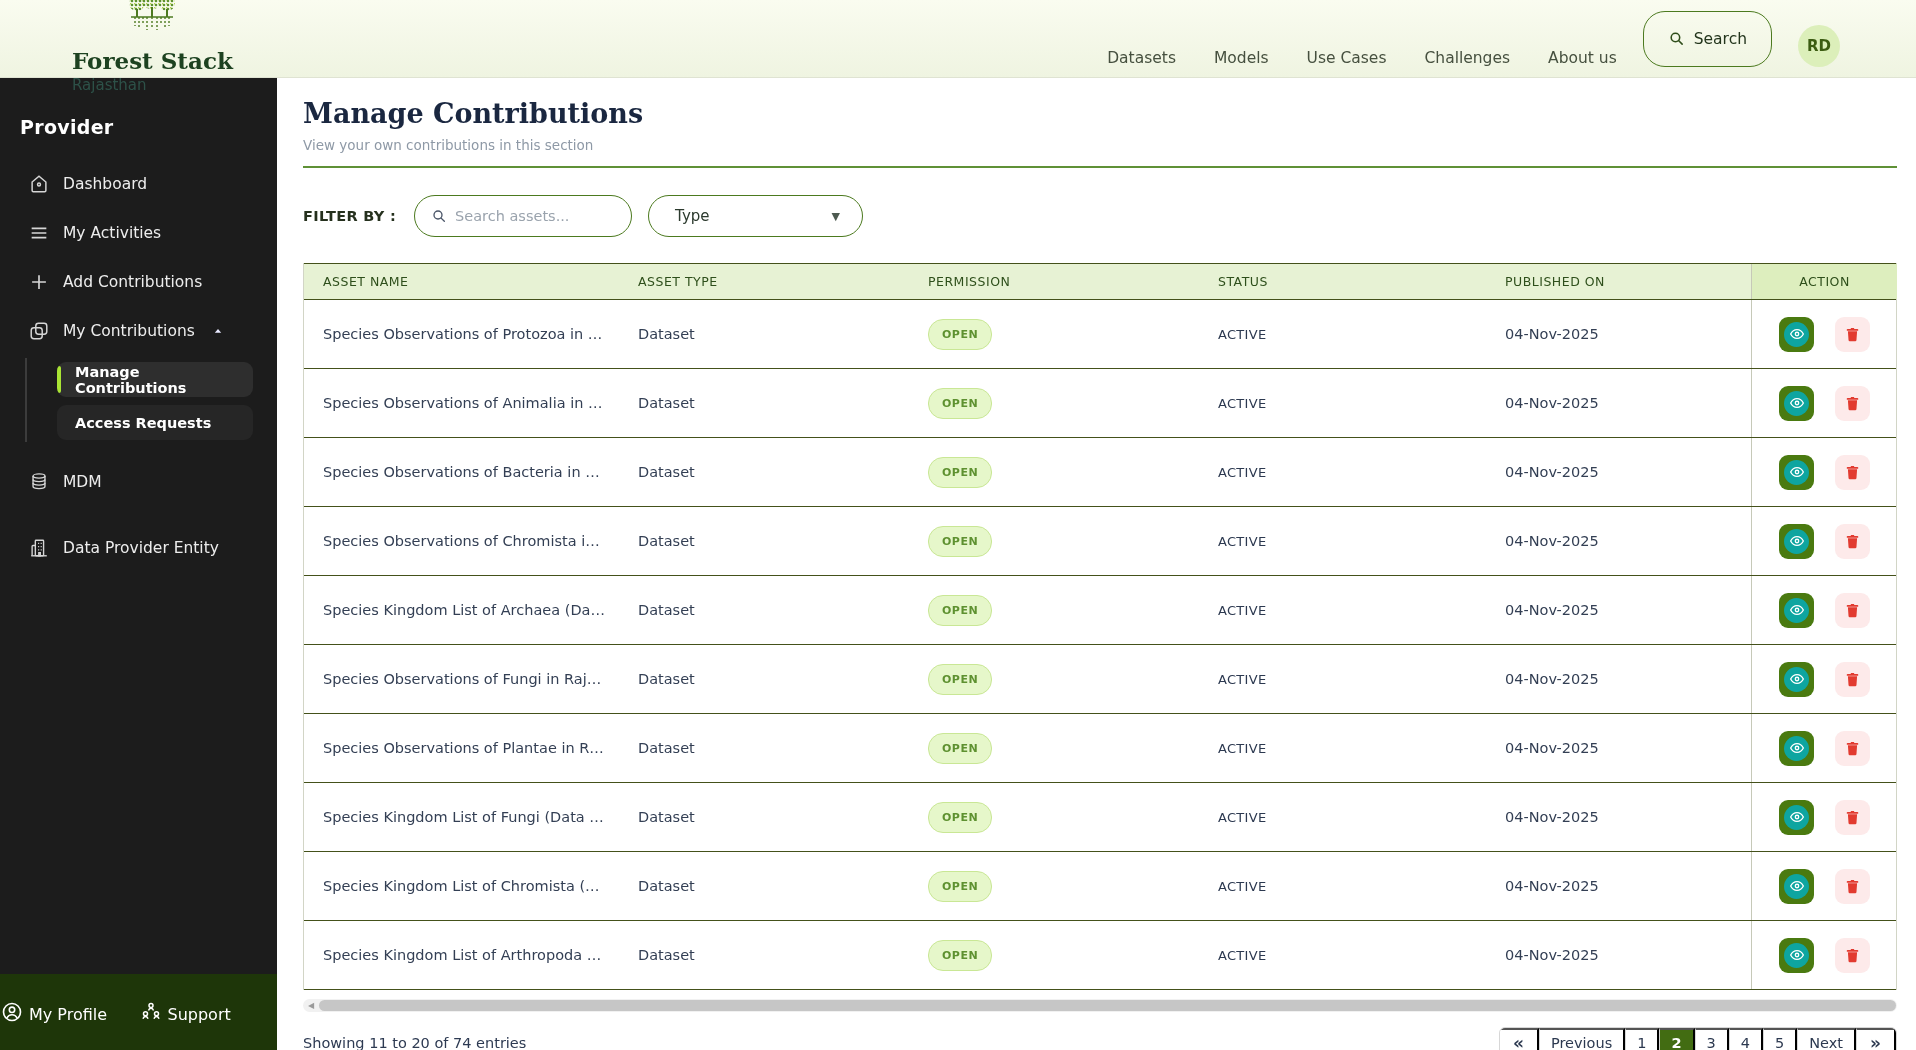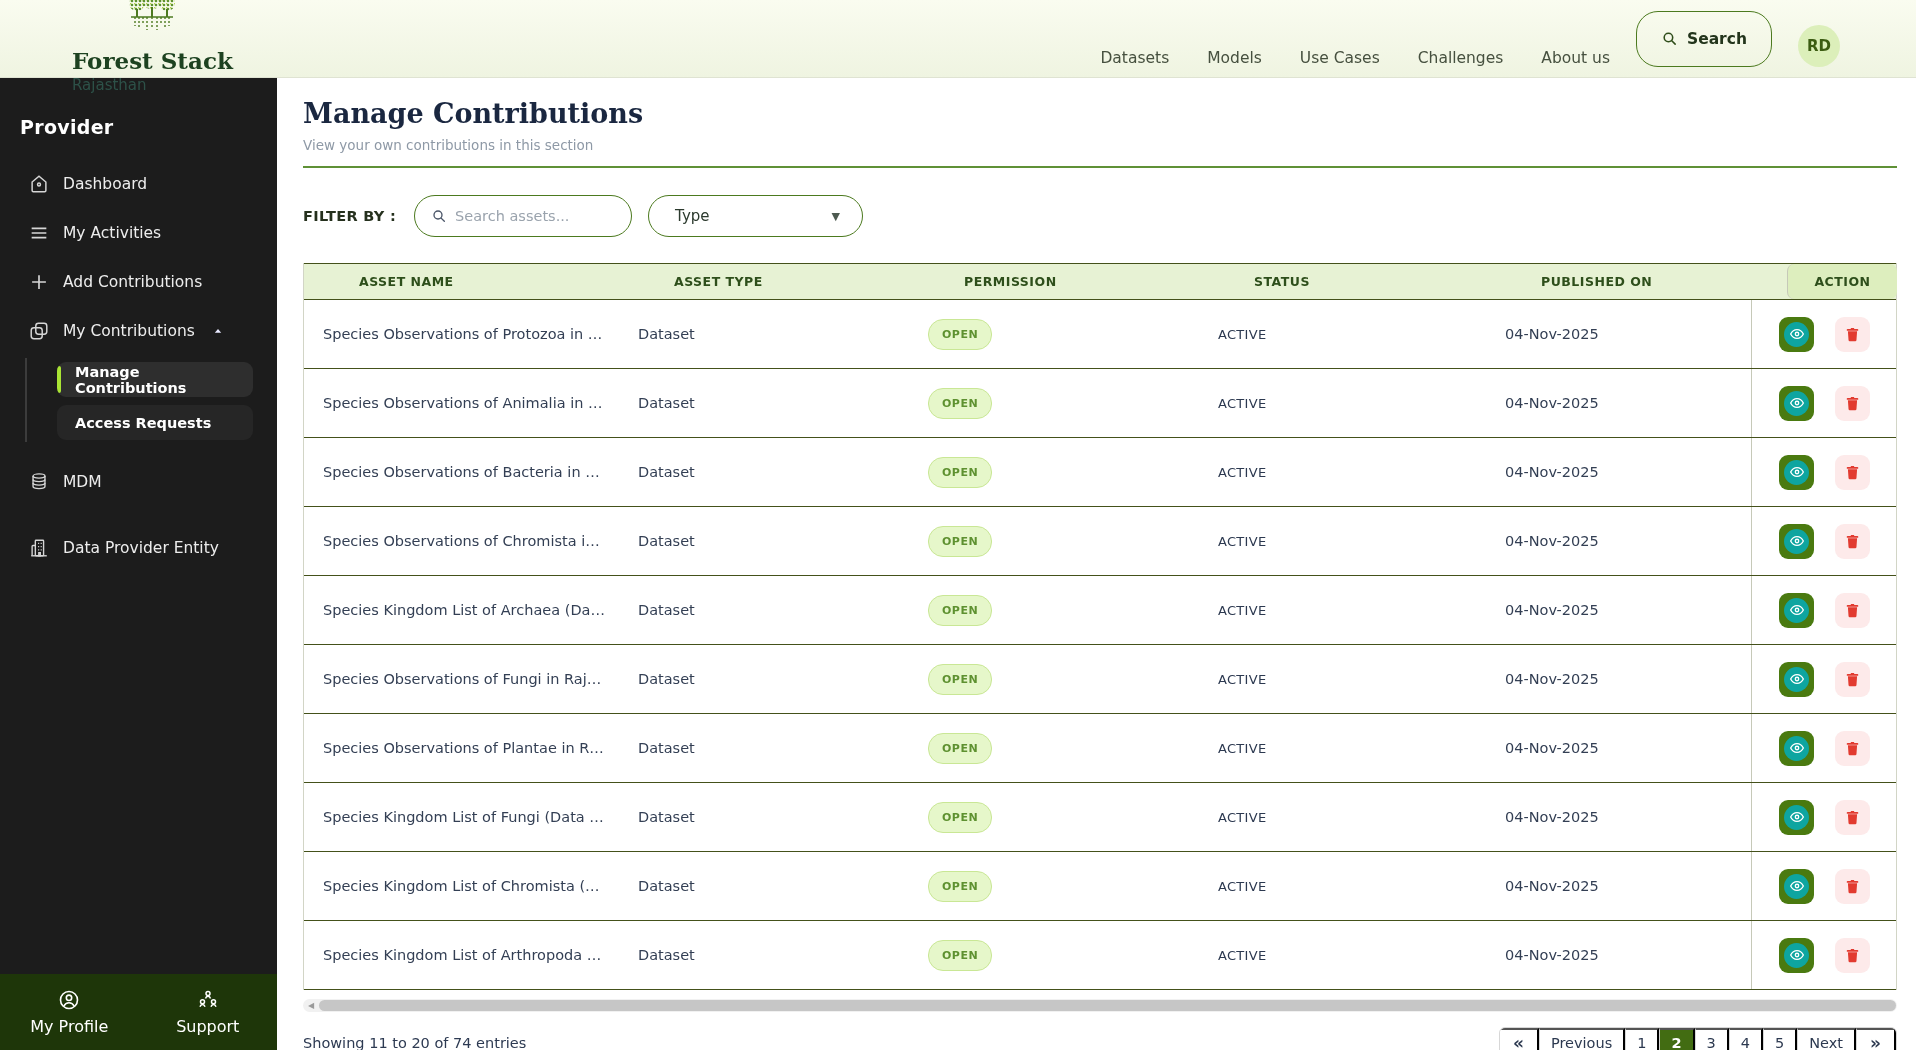--- a/index.html
+++ b/index.html
@@ -22,21 +22,21 @@
     font-family:"DejaVu Serif","Liberation Serif",serif;
     font-weight:700; font-size:23px; color:var(--brand-green,#1d4220); line-height:1.1;
   }
   .brand-text .brand-sub { font-size:15px; color:#2d5148; margin-top:3px; }
   .top-right { display:flex; align-items:flex-end; gap:26px; }
   .nav-links { display:flex; align-items:center; gap:38px; }
   .nav-link { font-size:15.5px; color:var(--header-nav-text,#46503f); cursor:pointer; text-decoration:none; }
   .search-pill {
     display:flex; align-items:center; gap:9px; height:56px; padding:0 24px;
     border:1.6px solid var(--accent-green,#4c7a1f); border-radius:22px;
-    background:transparent; font-size:15.5px; font-weight:700; color:#23351c; cursor:pointer;
+    background:transparent; font-size:15.5px; font-weight:400; color:#23351c; cursor:pointer;
     font-family:inherit;
   }
   .search-pill svg { color:#2f4d1a; }
   .avatar {
     width:42px; height:42px; border-radius:50%; background:#dcefba;
     display:flex; align-items:center; justify-content:center;
     font-size:15px; font-weight:700; color:#3c5c12; cursor:pointer;
   }
 
   
@@ -65,21 +65,21 @@
   .submenu-pill.active::before {
     content:""; position:absolute; left:0; top:4px; bottom:4px; width:4px;
     border-radius:3px; background:var(--lime-accent,#a9e434);
   }
   .side-footer {
     position:absolute; bottom:0; left:0; width:277px; height:76px;
     background:var(--sidebar-footer-bg,#1e3609);
     display:flex; align-items:center;
   }
   .side-footer-item {
-    flex:1; display:flex; flex-direction:column; align-items:center; gap:5px;
+    flex:1; display:flex; flex-direction:row; align-items:flex-end; gap:5px;
     color:#fff; font-size:16px; cursor:pointer;
   }
   .side-footer-item .icn { width:24px; height:24px; color:#fff; }
 
   
   .main { position:absolute; top:78px; left:277px; right:0; bottom:0; background:#fff; padding:0 19px 0 26px; }
   .page-title {
     margin-top:20px;
     font-family:"DejaVu Serif","Liberation Serif",serif;
     font-weight:700; font-size:27px; color:var(--title-color,#1a2740);
@@ -110,25 +110,24 @@
   
   .table { margin-top:26px; width:1594px; border-left:1px solid #d2d5c6; border-right:1px solid #d2d5c6; }
   .thead, .trow { display:grid; grid-template-columns:315px 290px 290px 287px 265px 146px; }
   .thead {
     height:37px; background:var(--table-header-bg,#e7f2d4);
     border-top:1px solid var(--row-divider,#44511a);
     border-bottom:1px solid var(--row-divider,#44511a);
   }
   .th {
     display:flex; align-items:center; padding-left:19px;
-    font-size:12.5px; font-weight:700; letter-spacing:.5px;
+    font-size:12.5px; font-weight:400; letter-spacing:.5px;
     color:var(--table-header-text,#2e4f1b);
-    margin-left:36px;
-  }
-  .th.action { justify-content:center; padding-left:0; background:var(--table-header-action-bg,#ddeebe); border-left:1px solid #c6c9b8;border-radius:7px; }
+  }
+  .th.action { justify-content:center; padding-left:0; background:var(--table-header-action-bg,#ddeebe); border-left:1px solid #c6c9b8; }
   .trow { height:69px; background:#fff; border-bottom:1px solid var(--row-divider,#44511a); }
   .td { display:flex; align-items:center; padding-left:19px; font-size:14.5px; color:#333f54; }
   .td.status { font-size:13px; letter-spacing:.3px; color:#2c3950; }
   .td.action { justify-content:center; gap:21px; padding-left:0; border-left:1px solid #c6c9b8; }
   .badge {
     display:inline-flex; align-items:center; justify-content:center;
     padding:8px 13px; border-radius:15px; font-size:11px; font-weight:700; letter-spacing:.5px;
     color:var(--badge-text,#5e9130); background:var(--badge-bg,#e6f7ca);
     border:1px solid var(--badge-border,#c9e795);
   }

